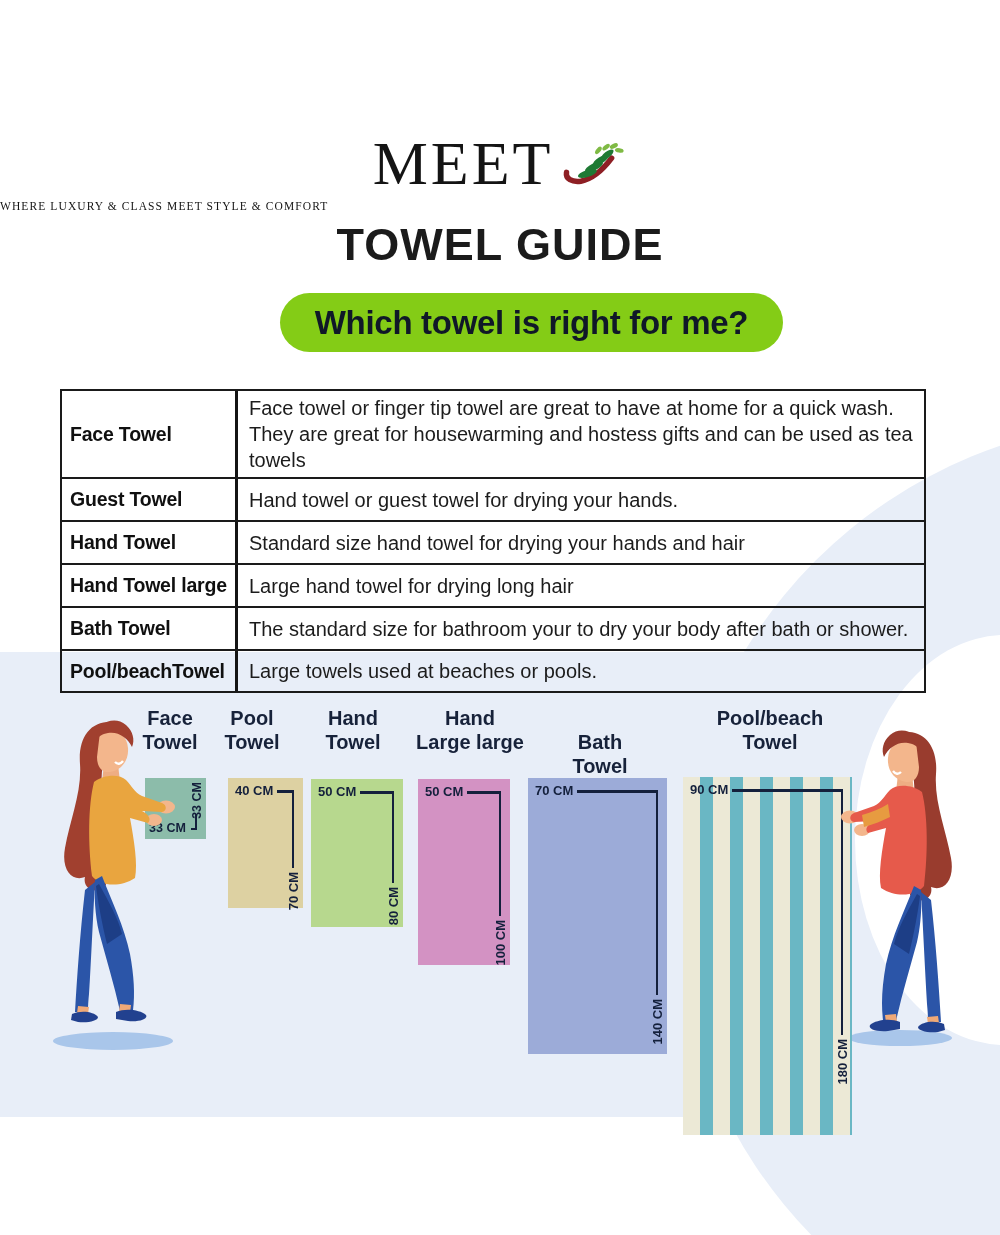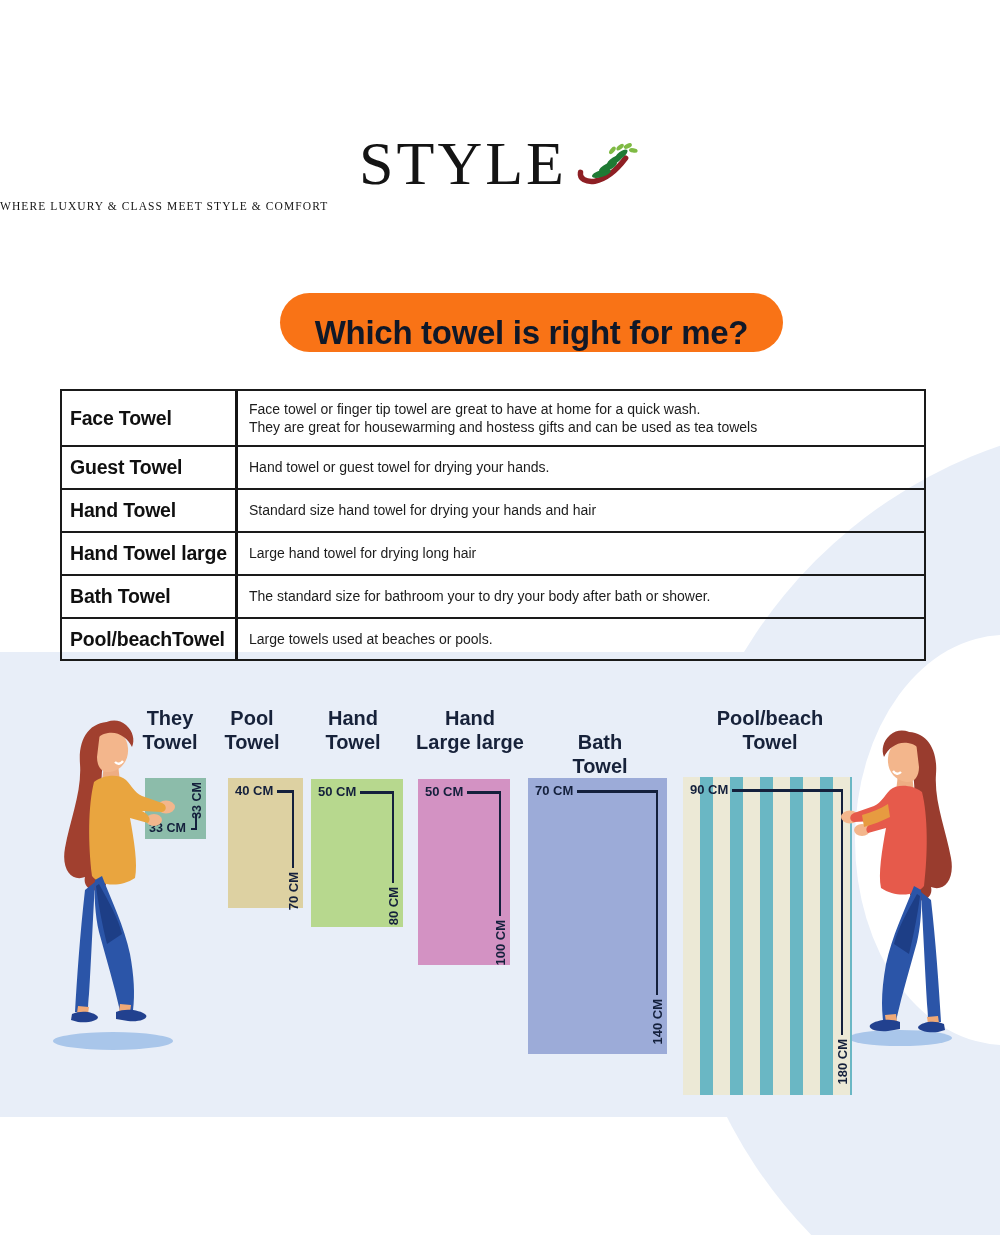--- a/index.html
+++ b/index.html
@@ -9,30 +9,30 @@
 
   
   .logo-row{position:absolute;left:0;top:132px;width:1000px;text-align:center;z-index:2;}
   .logo-inner{display:inline-flex;align-items:flex-end;gap:8px;}
   .brand{font-family:"Liberation Serif",serif;font-size:62px;line-height:1;color:#141414;letter-spacing:3px;}
   .tagline{position:absolute;left:0;top:200px;width:995px;
            font-family:"Liberation Serif",serif;font-size:11.5px;letter-spacing:1.1px;color:#141414;z-index:2;}
   .page-title{position:absolute;left:0;top:219px;width:1000px;text-align:center;
               font-size:45px;font-weight:800;letter-spacing:1px;color:#1b1b1b;z-index:2;}
   .banner{position:absolute;left:280px;top:293px;width:503px;height:59px;border-radius:30px;
-          background:#f97316;display:flex;align-items:flex-end;justify-content:center;z-index:2;}
+          background:#84cc16;display:flex;align-items:center;justify-content:center;z-index:2;}
   .banner span{font-size:33px;font-weight:600;color:#101828;letter-spacing:-0.3px;}
 
   
   .gtable{position:absolute;left:60px;top:389px;width:862px;border:2.5px solid #1a1a1a;z-index:2;}
   .grow{display:grid;grid-template-columns:176px 1fr;border-top:2.5px solid #1a1a1a;}
   .grow:first-child{border-top:none;}
   .gtype{border-right:3px solid #141414;display:flex;align-items:center;padding:4px 2px 4px 8px;
          font-size:19.5px;font-weight:700;color:#101010;letter-spacing:-0.2px;}
-  .gdesc{display:flex;align-items:center;padding:4px 8px 4px 11px;font-size:14px;color:#1c1c1c;
+  .gdesc{display:flex;align-items:center;padding:4px 8px 4px 11px;font-size:20px;color:#1c1c1c;
          line-height:1.3;white-space:pre-line;}
 
   
   .towel-label{position:absolute;top:706px;width:170px;text-align:center;font-size:20px;font-weight:700;
                color:#17223a;line-height:1.2;z-index:2;}
   .towel{position:absolute;z-index:2;}
   .wlabel{position:absolute;top:5px;left:7px;font-size:13px;font-weight:700;color:#14203c;white-space:nowrap;}
   .hline{position:absolute;top:12px;height:2.5px;background:#14203c;right:9px;}
   .vline{position:absolute;top:12px;right:9px;width:2.5px;background:#14203c;}
   .hlabel{position:absolute;right:2px;font-size:13px;font-weight:700;color:#14203c;
@@ -55,39 +55,40 @@
   <svg id="bg" width="1000" height="1235">
     <circle cx="1155" cy="900" r="480" fill="#e8eef8"></circle>
     <rect x="0" y="652" width="1000" height="465" fill="#e8eef8"></rect>
     <ellipse cx="1005" cy="840" rx="150" ry="205" fill="#ffffff"></ellipse>
     <ellipse cx="113" cy="1041" rx="60" ry="9" fill="#a9c6ea"></ellipse>
     <ellipse cx="900" cy="1038" rx="52" ry="8" fill="#a9c6ea"></ellipse>
   </svg>
 
   <div class="logo-row">
     <div class="logo-inner">
-      <span class="brand">STYLE</span>
+      <span class="brand">MEET</span>
       <svg width="66" height="52" viewBox="0 0 60 46">
         <path d="M46,14 C37,26 28,33 18,35 C10,36 4,33 5,27" stroke="#8e1f24" stroke-width="5" fill="none" stroke-linecap="round"></path>
         <g fill="#1f7a34">
           <ellipse cx="24" cy="28" rx="9" ry="3.2" transform="rotate(-18 24 28)"></ellipse>
           <ellipse cx="30" cy="22" rx="9" ry="3.2" transform="rotate(-26 30 22)"></ellipse>
           <ellipse cx="36" cy="16" rx="8" ry="3" transform="rotate(-32 36 16)"></ellipse>
           <ellipse cx="42" cy="11" rx="7" ry="2.8" transform="rotate(-38 42 11)"></ellipse>
         </g>
         <g fill="#7fba44">
           <ellipse cx="34" cy="7" rx="4" ry="2" transform="rotate(-50 34 7)"></ellipse>
           <ellipse cx="41" cy="4" rx="4" ry="2" transform="rotate(-40 41 4)"></ellipse>
           <ellipse cx="48" cy="3" rx="4" ry="2" transform="rotate(-25 48 3)"></ellipse>
           <ellipse cx="53" cy="7" rx="4" ry="2" transform="rotate(10 53 7)"></ellipse>
         </g>
       </svg>
     </div>
   </div>
   <div class="tagline">WHERE LUXURY &amp; CLASS MEET STYLE &amp; COMFORT</div>
+  <div class="page-title">TOWEL GUIDE</div>
   <div class="banner">
     <span>Which towel is right for me?</span>
   </div>
 
   <div class="gtable">
     <div class="grow" style="min-height:54px">
       <div class="gtype">Face Towel</div>
       <div class="gdesc">Face towel or finger tip towel are great to have at home for a quick wash.
 They are great for housewarming and hostess gifts and can be used as tea towels</div>
     </div>
@@ -107,21 +108,21 @@
       <div class="gtype">Bath Towel</div>
       <div class="gdesc">The standard size for bathroom your to dry your body after bath or shower.</div>
     </div>
     <div class="grow" style="min-height:40px">
       <div class="gtype">Pool/beachTowel</div>
       <div class="gdesc">Large towels used at beaches or pools.</div>
     </div>
   </div>
 
   <div id="diagram">
-      <div class="towel-label" style="left: 85px;"><span>They</span><br><span>Towel</span></div>
+      <div class="towel-label" style="left: 85px;"><span>Face</span><br><span>Towel</span></div>
       <div class="towel" style="left: 145px; top: 778px; width: 61px; height: 61px; background: rgb(140, 188, 170);">
         <div class="f-hlabel">33 CM</div>
         <div class="f-vline"></div>
         <div class="f-bline"></div>
         <div class="f-wlabel">33 CM</div>
       </div>
       <div class="towel-label" style="left: 167px;"><span>Pool</span><br><span>Towel</span></div>
       <div class="towel" style="left: 228px; top: 778px; width: 75px; height: 130px; background: rgb(221, 209, 162);">
         <div class="wlabel">40 CM</div>
         <div class="hline" style="left: 49px;"></div>
@@ -143,21 +144,21 @@
         <div class="hlabel" style="top: 141px;">100 CM</div>
       </div>
       <div class="towel-label" style="left: 515px; margin-top: 24px;"><span>Bath</span><br><span>Towel</span></div>
       <div class="towel" style="left: 528px; top: 778px; width: 139px; height: 276px; background: rgb(156, 171, 216);">
         <div class="wlabel">70 CM</div>
         <div class="hline" style="left: 49px;"></div>
         <div class="vline" style="height: 205px;"></div>
         <div class="hlabel" style="top: 221px;">140 CM</div>
       </div>
       <div class="towel-label" style="left: 685px;"><span>Pool/beach</span><br><span>Towel</span></div>
-      <div class="towel" style="left: 683px; top: 777px; width: 169px; height: 318px; background: repeating-linear-gradient(90deg, rgb(236, 233, 214) 0px, rgb(236, 233, 214) 17px, rgb(106, 183, 196) 17px, rgb(106, 183, 196) 30px);">
+      <div class="towel" style="left: 683px; top: 777px; width: 169px; height: 358px; background: repeating-linear-gradient(90deg, rgb(236, 233, 214) 0px, rgb(236, 233, 214) 17px, rgb(106, 183, 196) 17px, rgb(106, 183, 196) 30px);">
         <div class="wlabel">90 CM</div>
         <div class="hline" style="left: 49px;"></div>
         <div class="vline" style="height: 246px;"></div>
         <div class="hlabel" style="top: 262px;">180 CM</div>
       </div>
     </div>
 
   <div class="woman" style="left:52px;top:712px;"><svg width="126" height="334" viewBox="0 0 126 334">
         <path fill="#a1402f" d="M62,10 C38,8 26,26 28,52 C30,80 18,108 13,136 C9,158 20,170 33,165 C30,177 45,184 54,173 C49,142 52,112 50,86 C48,56 52,26 68,20 Z"></path>
         <path fill="#eead83" d="M52,52 L66,52 L68,70 L50,70 Z"></path>

